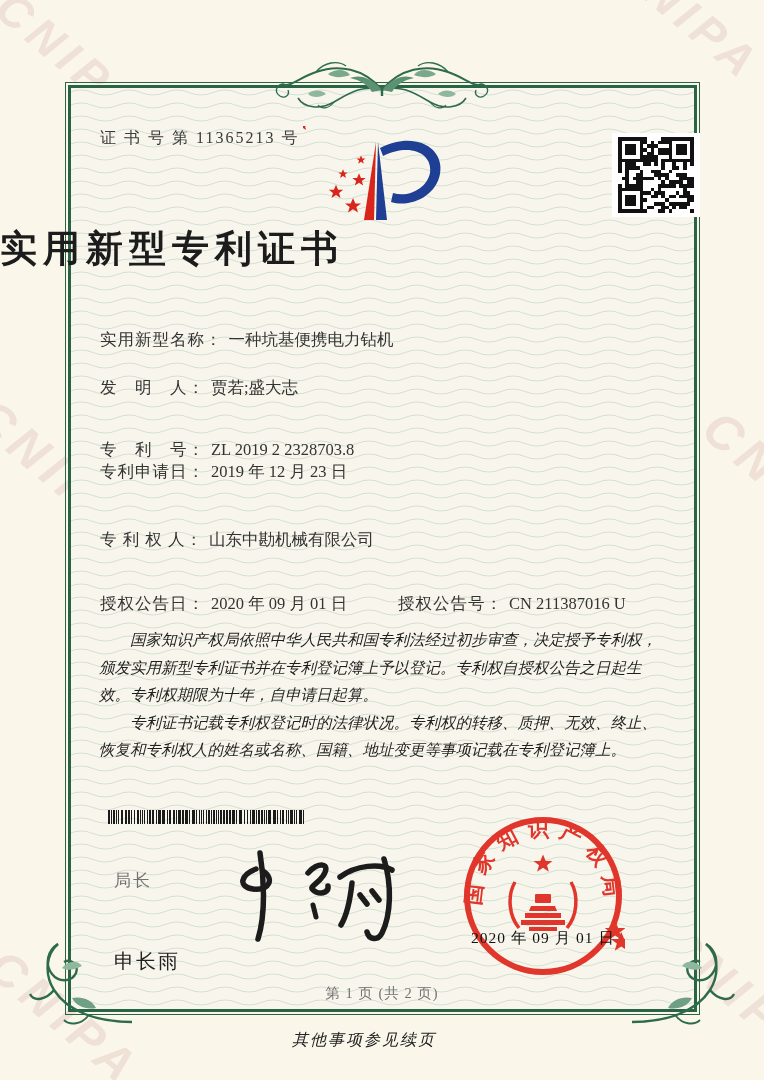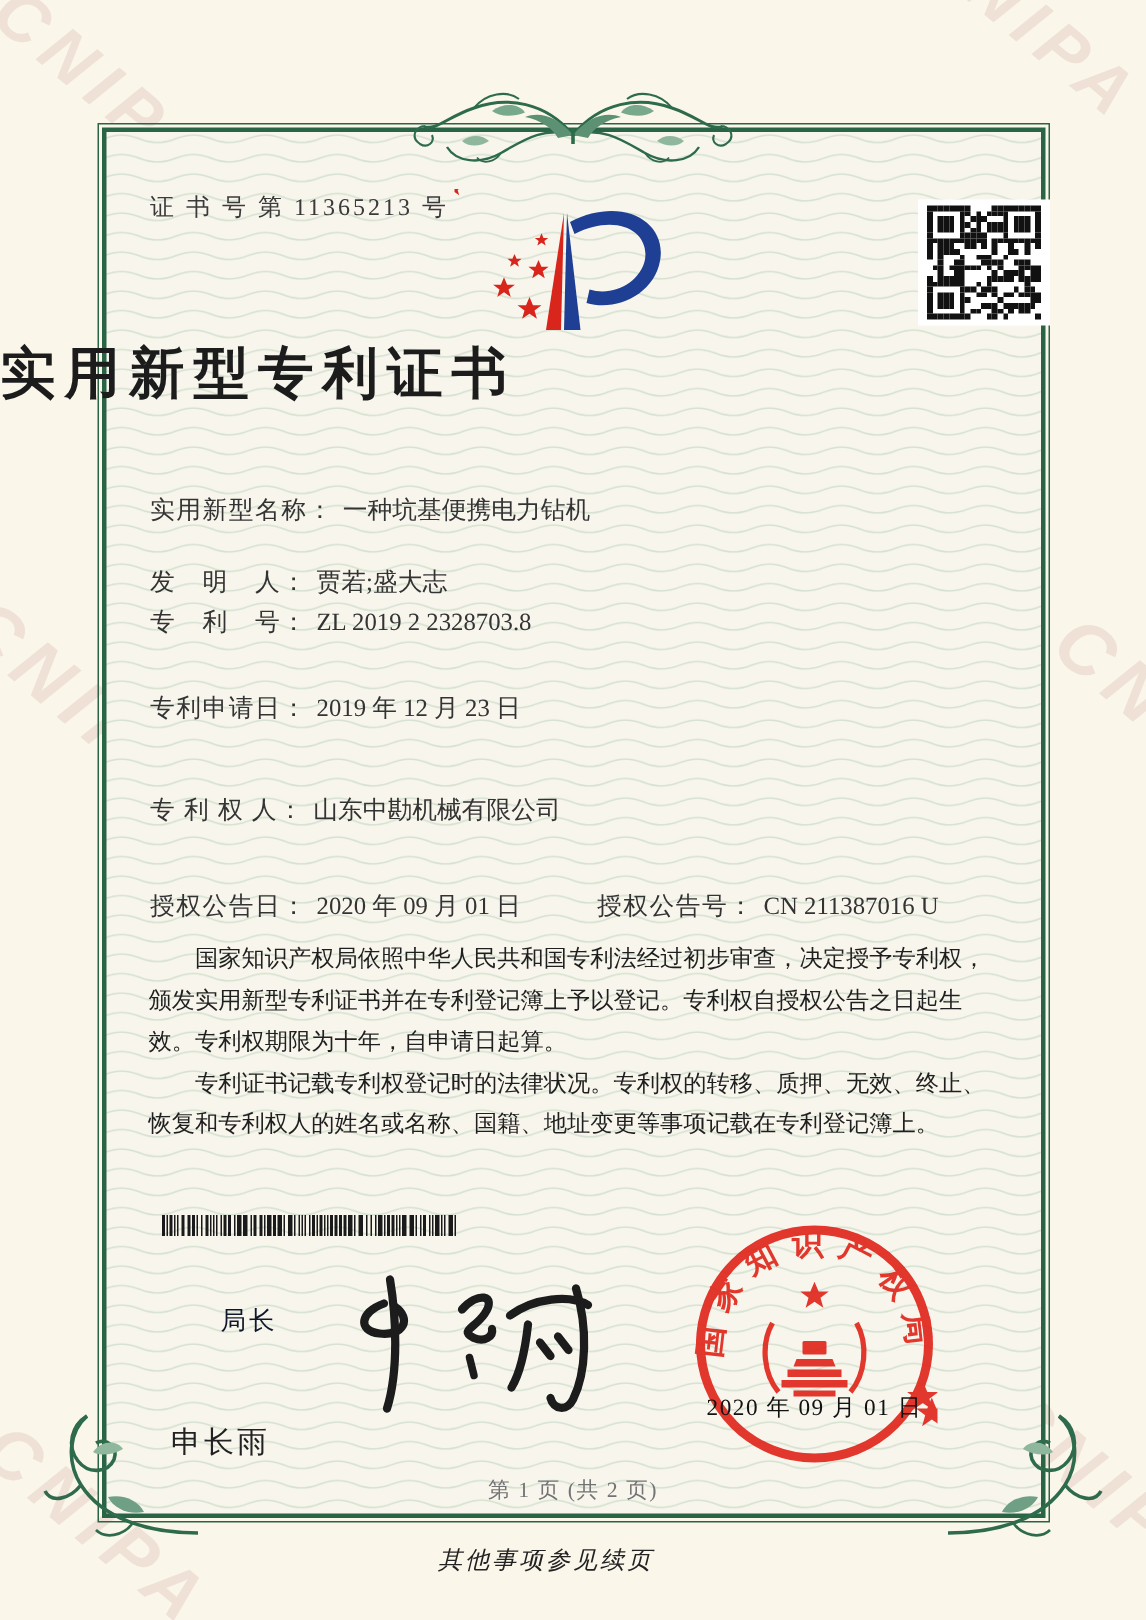--- a/index.html
+++ b/index.html
@@ -42,23 +42,24 @@
     position:absolute;left:0;top:224px;width:764px;
     text-align:left;font-size:37px;font-weight:bold;
     letter-spacing:6px;color:#1c1c1c;
   }
   .field-row{position:absolute;left:100px;font-size:16.5px;color:#333;white-space:nowrap;}
   .field-label{letter-spacing:1px;}
   .field-value{margin-left:6px;}
   .body-text{
     position:absolute;left:99px;top:626px;width:568px;
     font-size:15.5px;line-height:1.78;color:#1f1f1f;
+    font-style:italic;
   }
   .body-text p{margin:0;text-indent:2em;}
-  .sig-title{position:absolute;left:114px;top:869px;font-size:17px;letter-spacing:2px;color:#0f172a;margin-left:33px;}
+  .sig-title{position:absolute;left:114px;top:869px;font-size:17px;letter-spacing:2px;color:#737373;}
   .sig-name{position:absolute;left:114px;top:900px;font-size:20px;letter-spacing:2px;color:#222;margin-top:48px;}
   .seal-date{
     position:absolute;left:452px;top:928px;width:182px;text-align:center;
     font-size:15.5px;color:#111;z-index:6;letter-spacing:1px;
   }
   .page-info{
     position:absolute;left:0;top:984px;width:764px;text-align:center;
     font-size:14.5px;color:#737373;letter-spacing:1px;
   }
   .continuation{
@@ -602,21 +603,21 @@
     </div>
 
   <div class="title">实用新型专利证书</div>
 
   <div class="field-row" style="top:329px;">
     <span class="field-label">实用新型名称：</span><span class="field-value">一种坑基便携电力钻机</span>
   </div>
   <div class="field-row" style="top:377px;">
     <span class="field-label">发　明　人：</span><span class="field-value">贾若;盛大志</span>
   </div>
-  <div class="field-row" style="top:404px;">
+  <div class="field-row" style="top:439px;">
     <span class="field-label">专　利　号：</span><span class="field-value">ZL 2019 2 2328703.8</span>
   </div>
   <div class="field-row" style="top:461px;">
     <span class="field-label">专利申请日：</span><span class="field-value">2019 年 12 月 23 日</span>
   </div>
   <div class="field-row" style="top:529px;">
     <span class="field-label">专 利 权 人：</span><span class="field-value">山东中勘机械有限公司</span>
   </div>
   <div class="field-row" style="top:593px;">
     <span class="field-label">授权公告日：</span><span class="field-value">2020 年 09 月 01 日</span>

